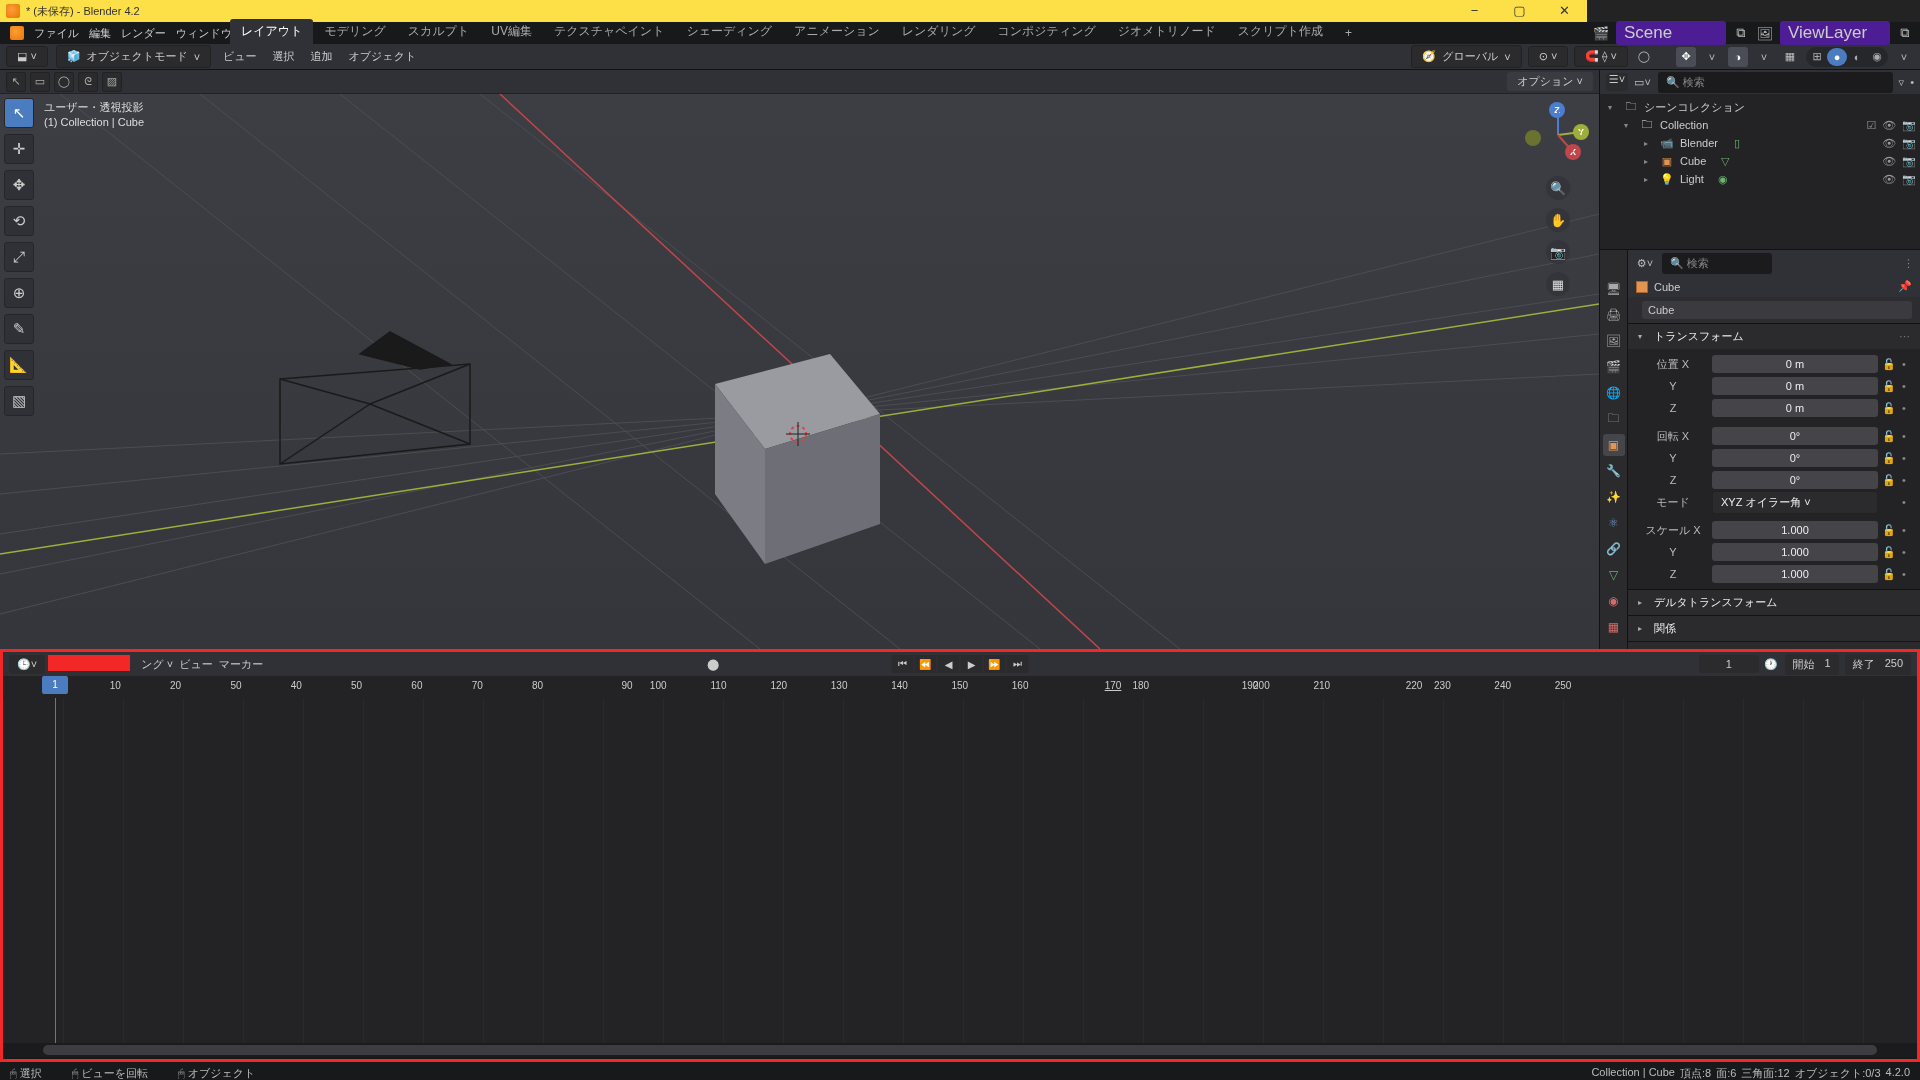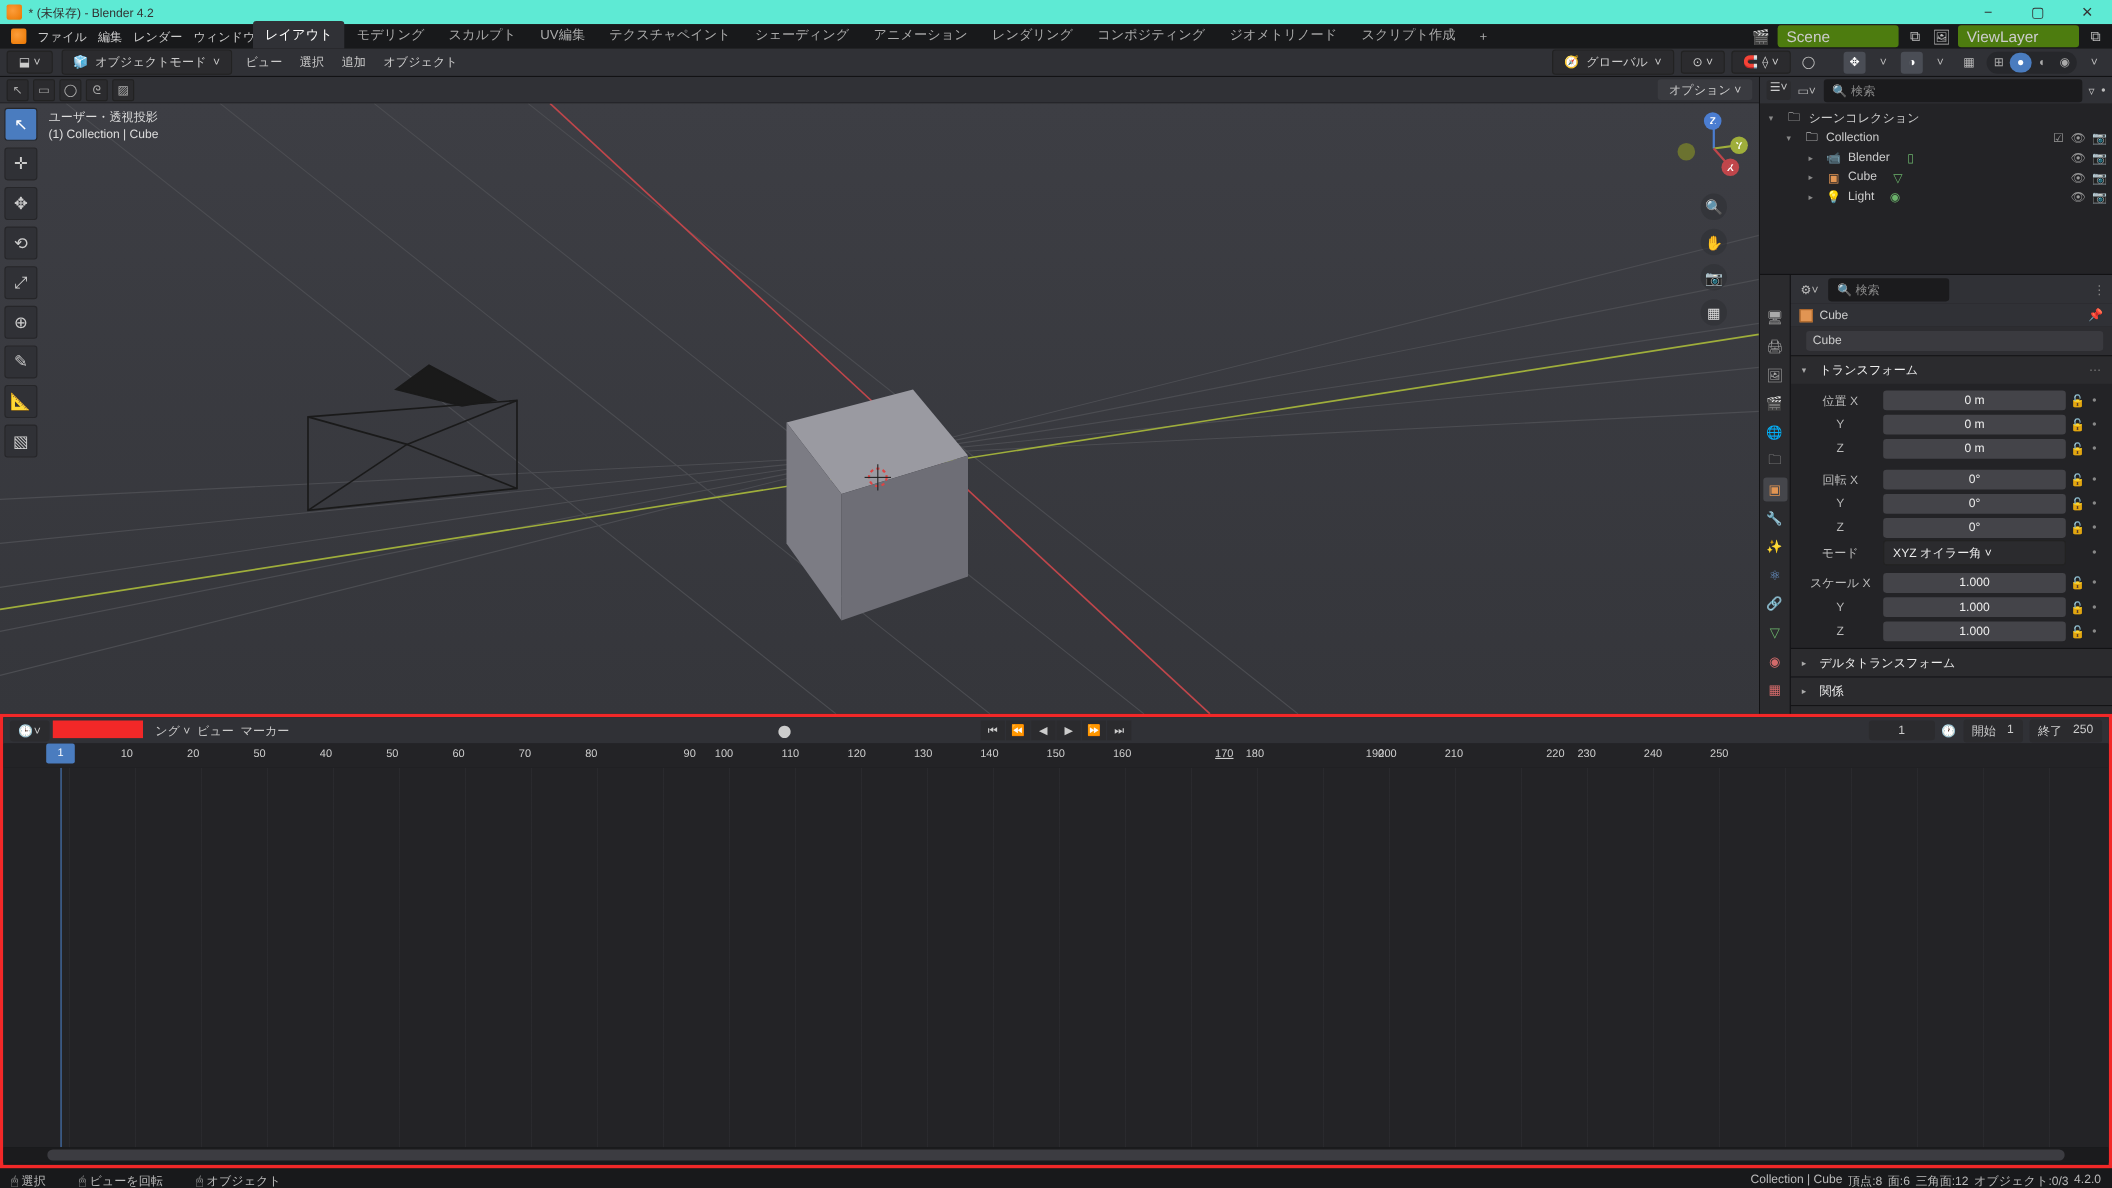--- a/index.html
+++ b/index.html
@@ -1,33 +1,33 @@
 <!DOCTYPE html>
 <html><head>
 <meta charset="utf-8">
 <style>
 * { box-sizing: border-box; margin: 0; padding: 0; font-family: sans-serif; }
 body { background: #232323; color: #ccc; font-size: 11px; overflow: hidden; width: 1920px; height: 1080px; user-select: none; }
 
 
-.titlebar { height: 22px; width: 1920px; background: #5eead4; display: flex; align-items: center; color: #333; padding-left: 6px; }
+.titlebar { height: 22px; width: 1587px; background: #fde047; display: flex; align-items: center; color: #333; padding-left: 6px; }
 .titlebar .logo { width: 14px; height: 14px; border-radius: 2px; background: radial-gradient(circle at 40% 40%, #fc9d3a, #ea7600); margin-right: 6px; }
 .titlebar .btns { margin-left: auto; display: flex; }
 .titlebar .btns span { width: 45px; text-align: center; font-size: 13px; line-height: 22px; color: #333; }
 .wstab { padding: 4px 10px; color: #aaa; font-size: 12px; border-radius: 3px 3px 0 0; }
 .wstab.active { background: #303136; color: #fff; }
 
 
 .header-row { position: relative; height: 22px; background: #18191b; display:flex; align-items:center; }
 .header-row .hmenu { display: flex; gap: 10px; padding-left: 10px; }
 .header-row .hmenu .logo { width:14px; height:14px; border-radius:2px; background:radial-gradient(circle at 40% 40%, #fc9d3a,#ea7600); }
 .header-row .tabs { position:absolute; left:230px; top:0; height:22px; display:flex; align-items:flex-end; }
 .header-row .tabs .wstab { padding:4px 11px; }
 .header-row .right { margin-left:auto; display:flex; align-items:center; gap:6px; padding-right:6px;}
-.header-row .right .field { background:#4d7c0f; padding:2px 8px; border-radius:3px; display:flex; align-items:center; gap:6px; font-size:14px; min-width:110px;}
+.header-row .right .field { background:#4c1d95; padding:2px 8px; border-radius:3px; display:flex; align-items:center; gap:6px; font-size:17px; min-width:110px;}
 .header-row .right .iconbtn { width:18px; height:18px; display:flex; align-items:center; justify-content:center; color:#bbb; font-size:13px;}
 
 
 .toolbar { height: 26px; background: #303136; display: flex; align-items: center; padding: 0 6px; gap: 8px; border-bottom: 1px solid #121214;}
 .toolbar .dd { background: #2b2b2e; padding: 3px 10px; border-radius: 3px; display: flex; align-items: center; gap: 6px; font-size: 11px; border:1px solid #222;}
 .toolbar .small { font-size:11px; color:#ccc; padding:0 4px; }
 .toolbar .ib { width:20px; height:20px; display:flex; align-items:center; justify-content:center; color:#bbb; border-radius:3px; }
 .toolbar .ib.active { background:#4a4d55; color:#fff; }
 .shading-pill { display:flex; background:#26272b; border-radius:10px; padding:1px; gap:0;}
 .shading-pill .sp { width:20px; height:18px; border-radius:9px; display:flex;align-items:center;justify-content:center; font-size:11px; color:#aaa;}

